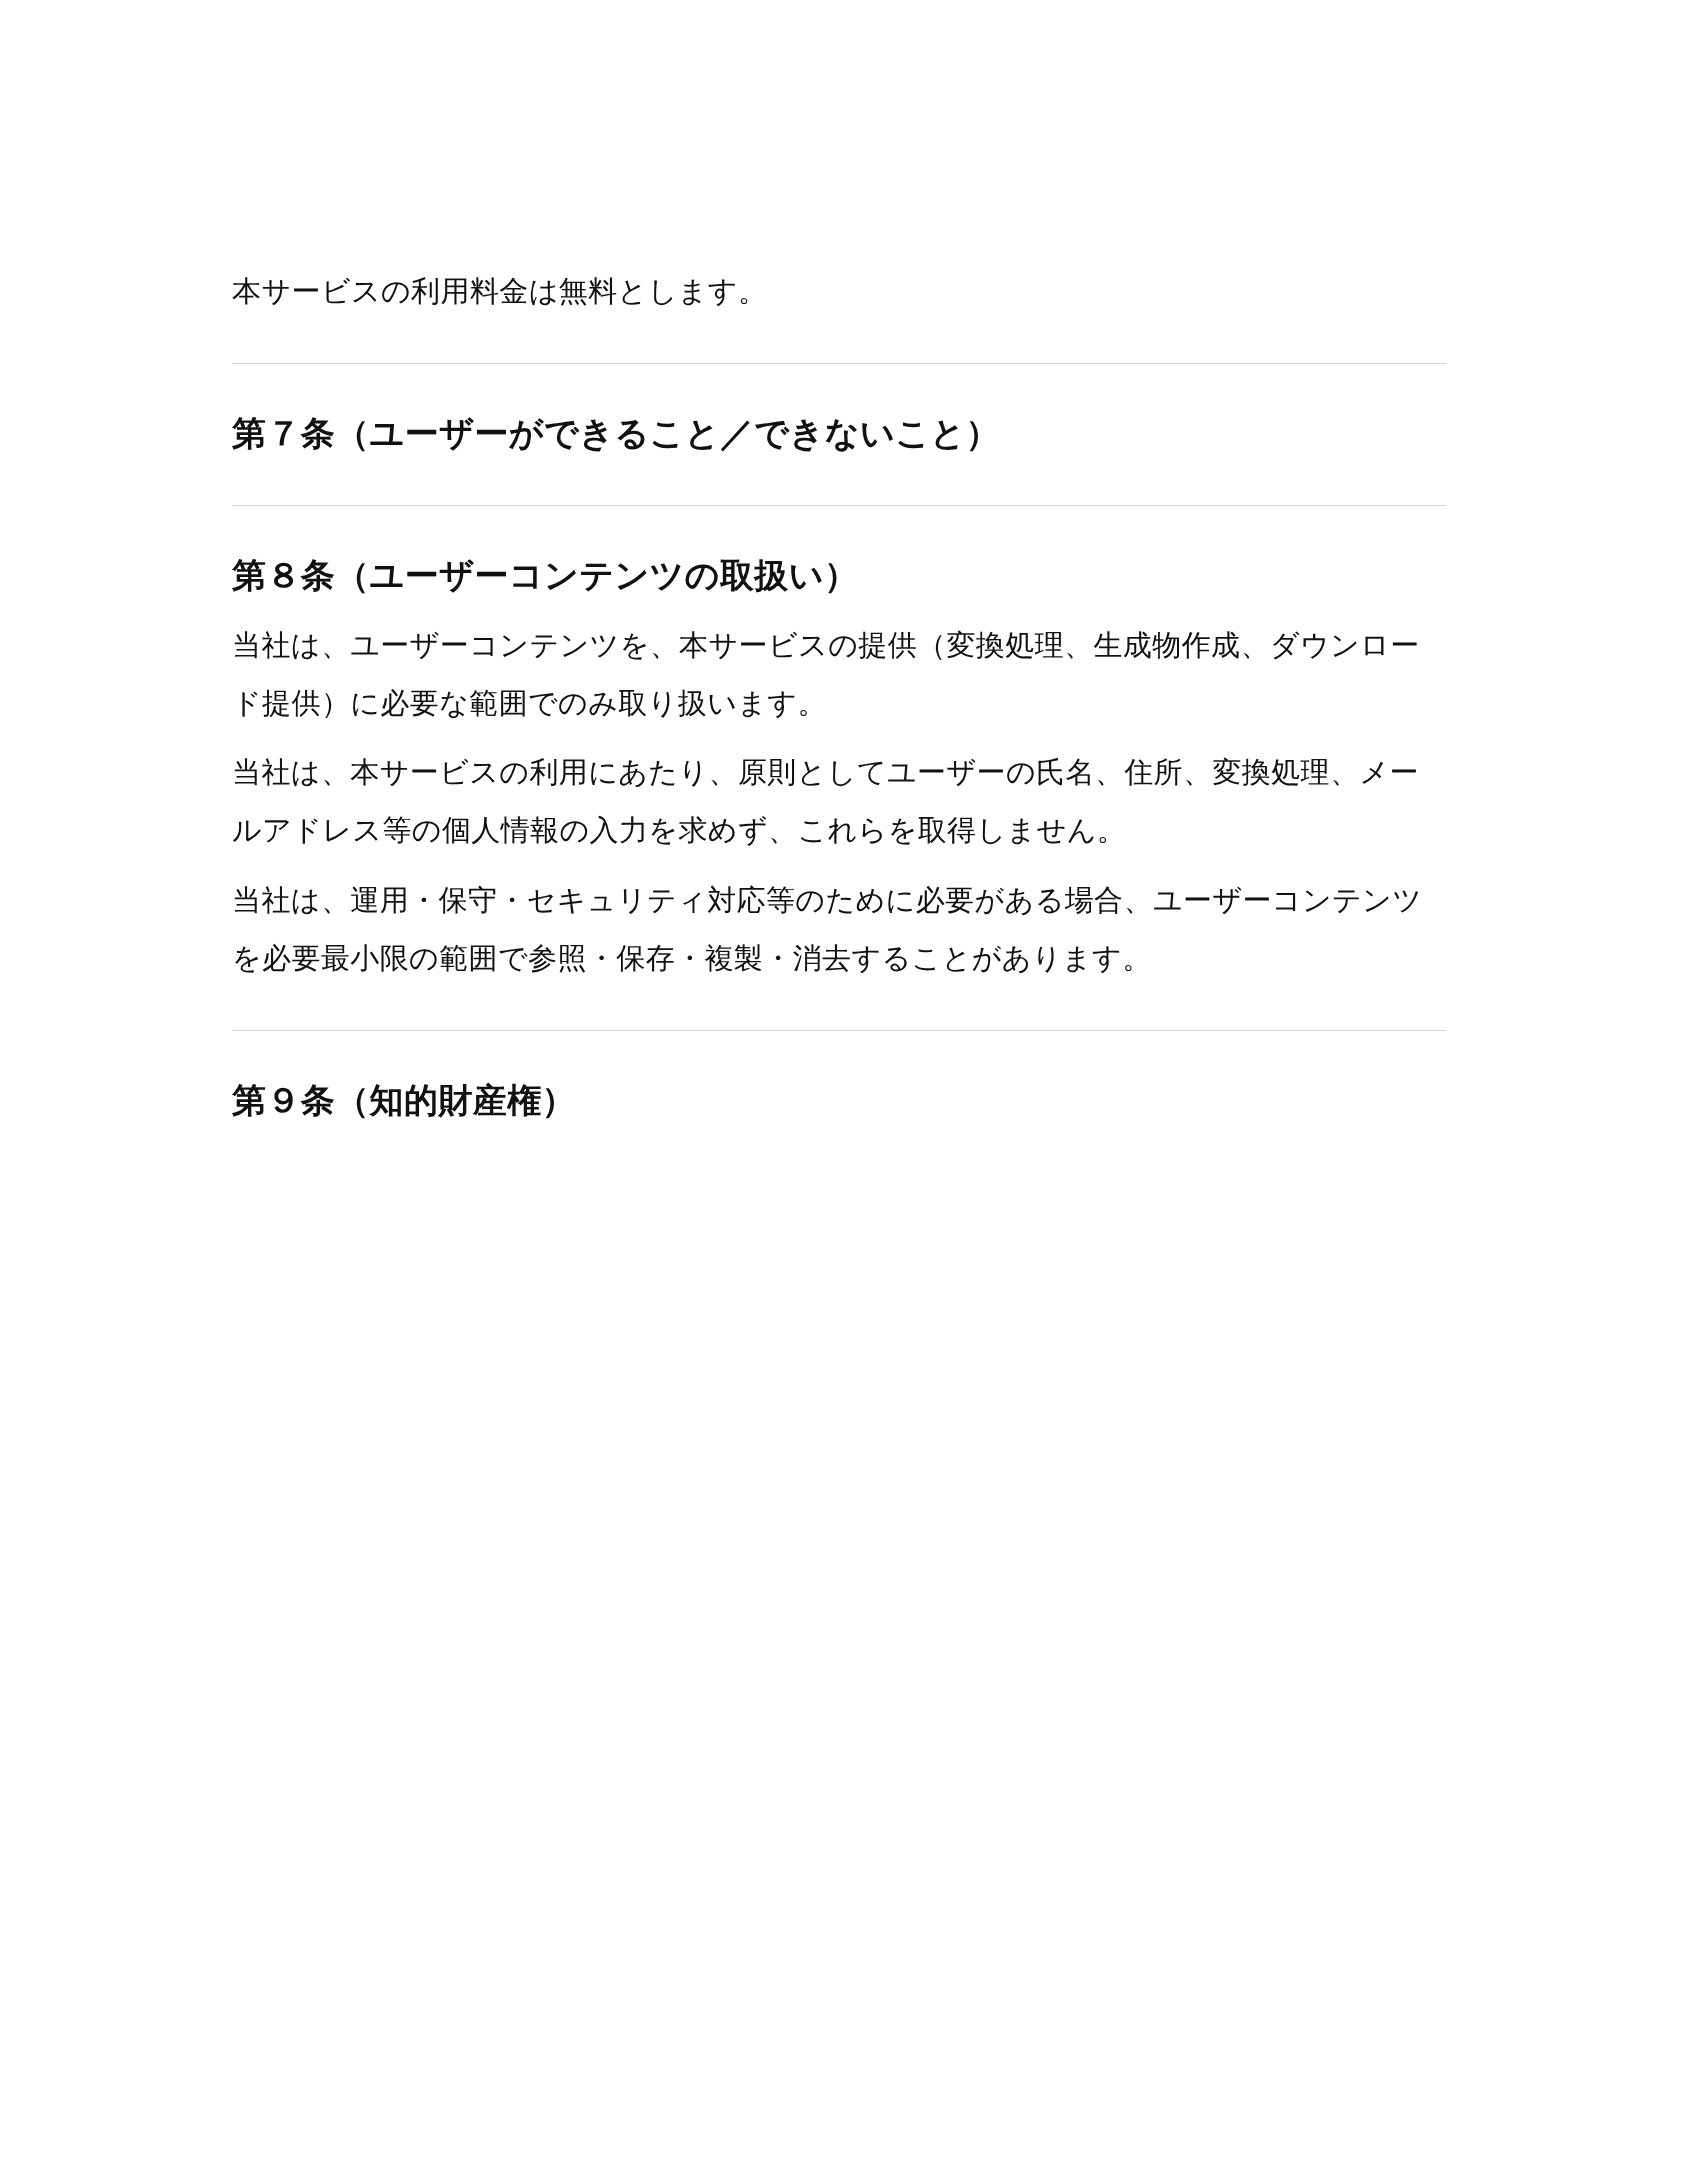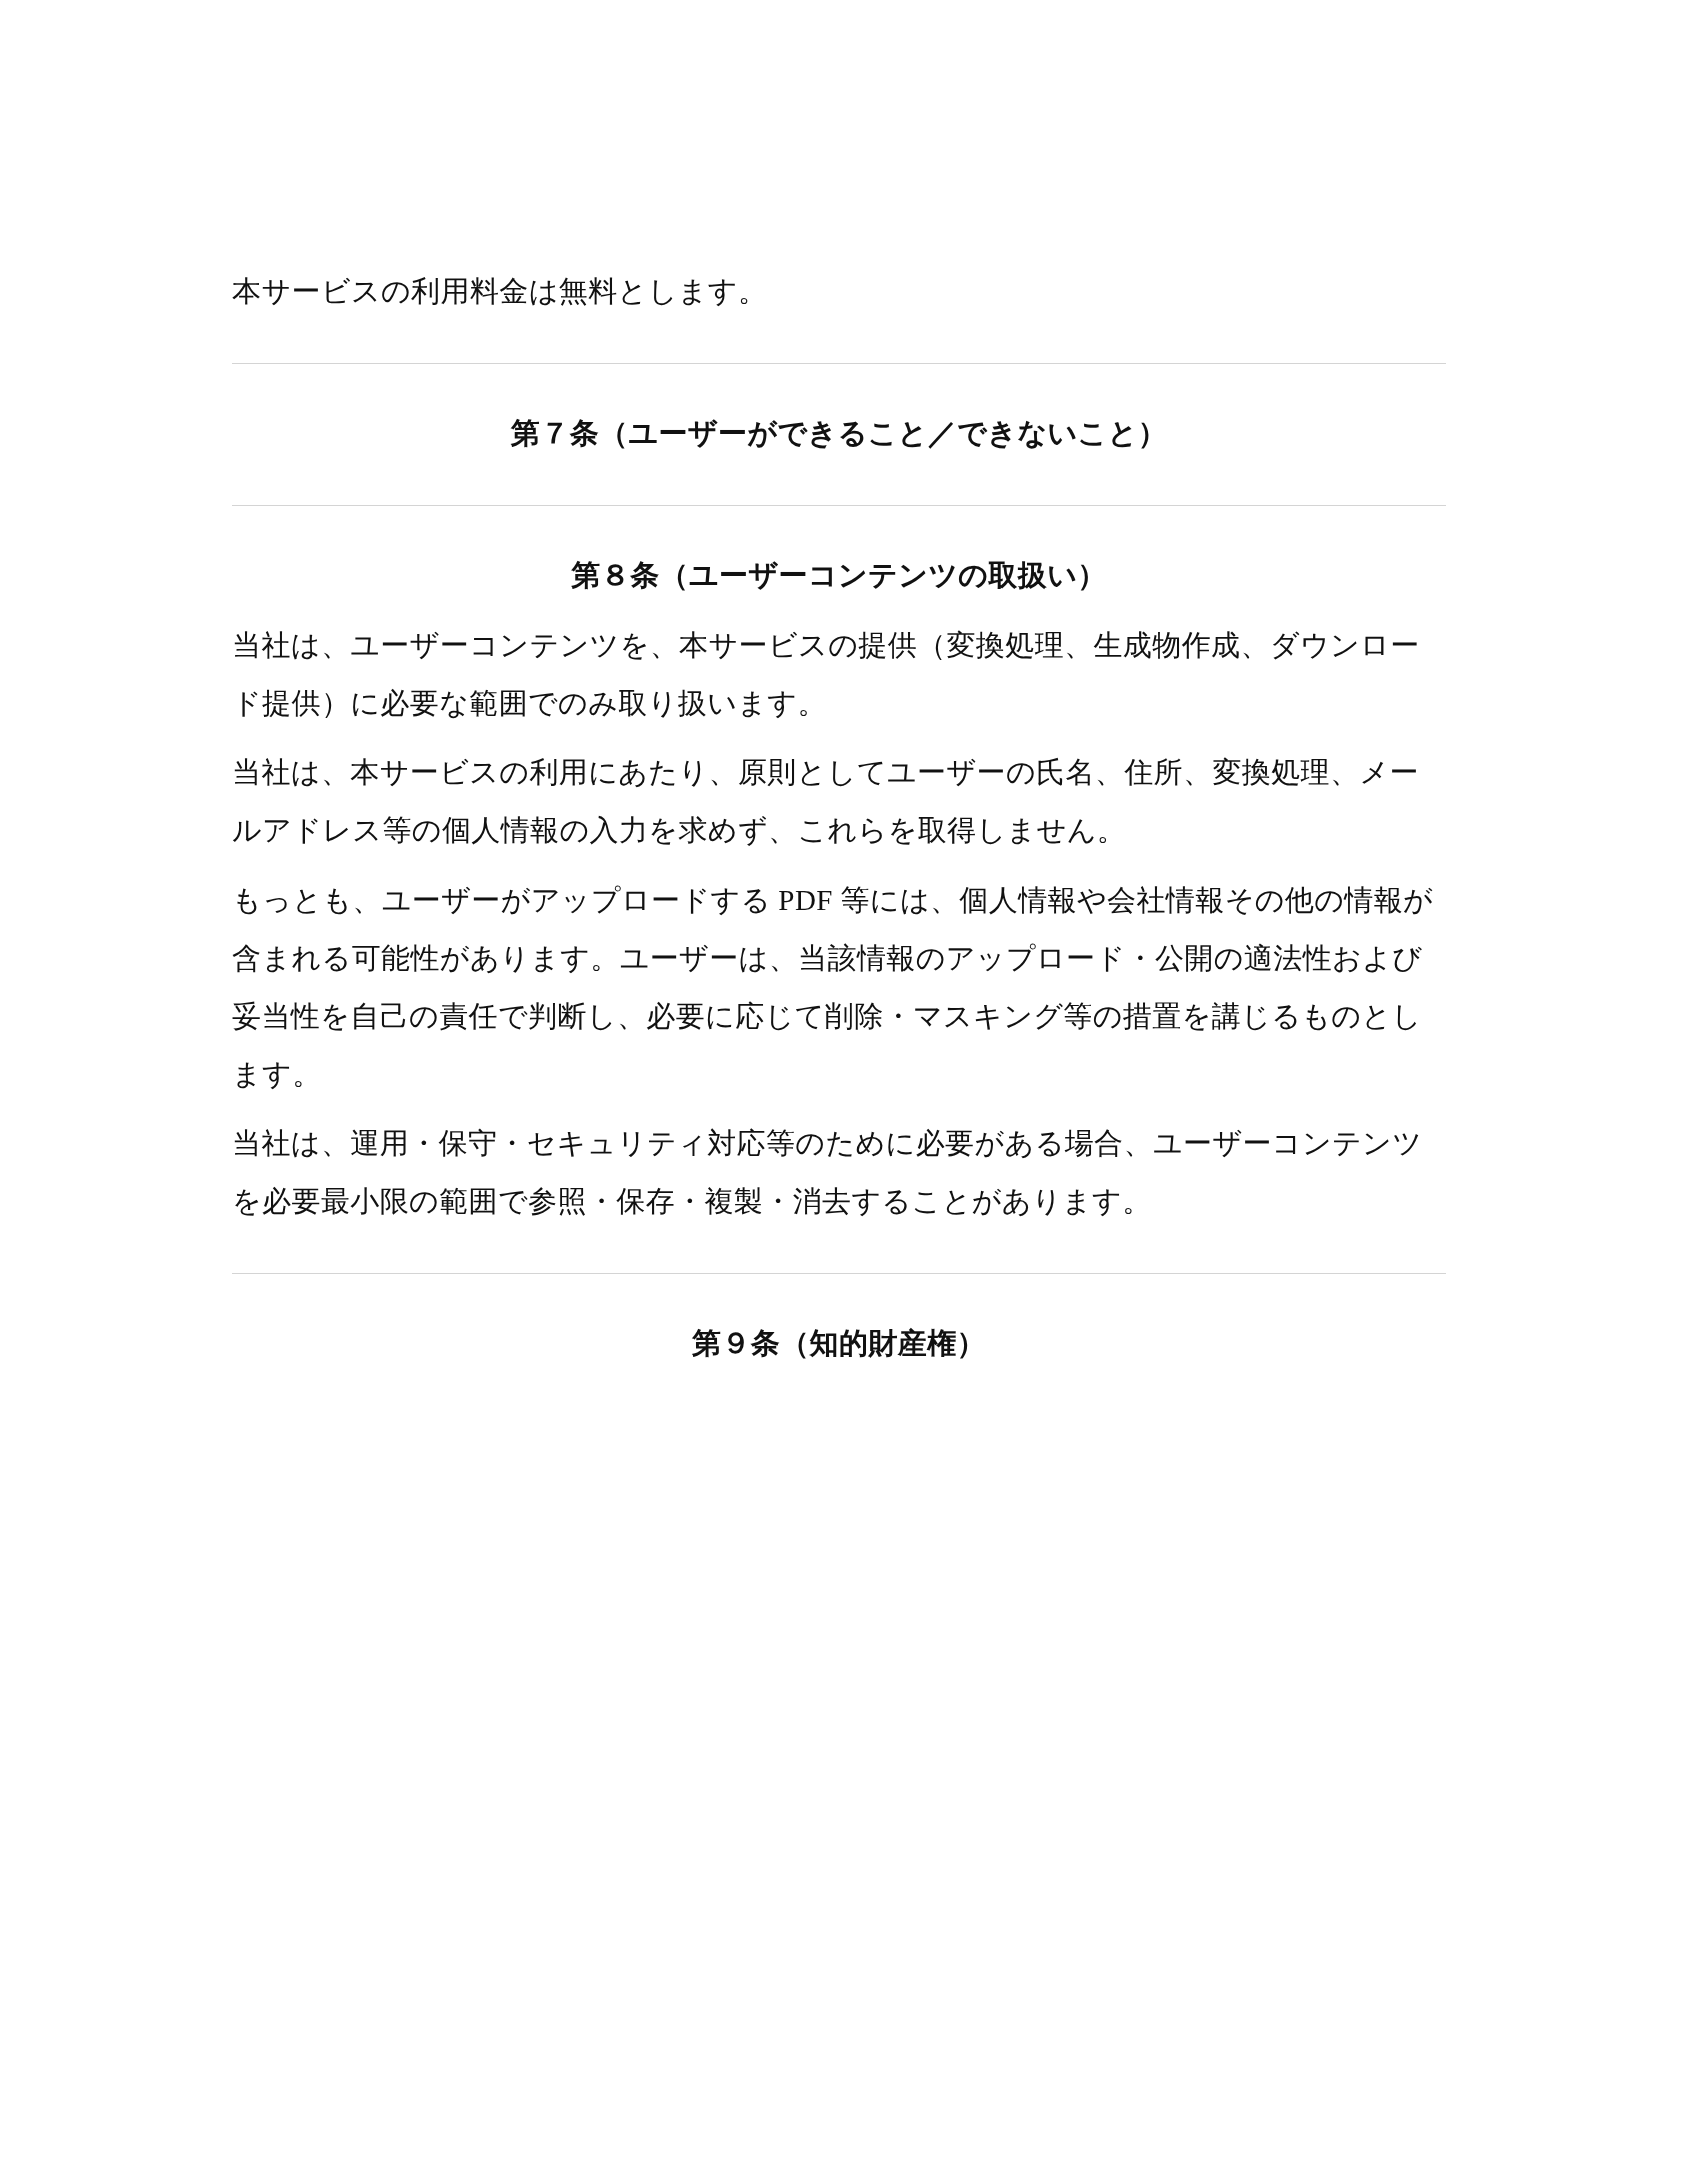--- a/index.html
+++ b/index.html
@@ -23,25 +23,24 @@
     }
     .para {
       font-size: 29px;
       line-height: 58px;
       margin: 0 0 11.5px 0;
       letter-spacing: 0.4px;
       word-break: break-all;
       font-family: Liberation Serif, serif;
     }
     .heading {
-      font-size: 29px;
+      font-size: 34px;
       line-height: 58px;
       margin: 0 0 11.5px 0;
       letter-spacing: 0.4px;
-      text-align: center;
     }
     .divider {
       height: 0;
       border: none;
       border-top: 1.6px solid #d4d4d4;
       margin: 43px 0 40px 0;
     }
     .section { margin: 0; }
   </style>
 </head>
@@ -58,21 +57,20 @@
   <div class="section">
     <h2 class="heading">第７条（ユーザーができること／できないこと）</h2>
   </div>
 
   <hr class="divider">
 
   <div class="section">
     <h2 class="heading">第８条（ユーザーコンテンツの取扱い）</h2>
     <p class="para">当社は、ユーザーコンテンツを、本サービスの提供（変換処理、生成物作成、ダウンロード提供）に必要な範囲でのみ取り扱います。</p>
     <p class="para">当社は、本サービスの利用にあたり、原則としてユーザーの氏名、住所、変換処理、メールアドレス等の個人情報の入力を求めず、これらを取得しません。</p>
-    <p class="para">もっとも、ユーザーがアップロードする PDF 等には、個人情報や会社情報その他の情報が含まれる可能性があります。ユーザーは、当該情報のアップロード・公開の適法性および妥当性を自己の責任で判断し、必要に応じて削除・マスキング等の措置を講じるものとします。</p>
     <p class="para">当社は、運用・保守・セキュリティ対応等のために必要がある場合、ユーザーコンテンツを必要最小限の範囲で参照・保存・複製・消去することがあります。</p>
   </div>
 
   <hr class="divider">
 
   <div class="section">
     <h2 class="heading">第９条（知的財産権）</h2>
   </div>
 
 </div>

